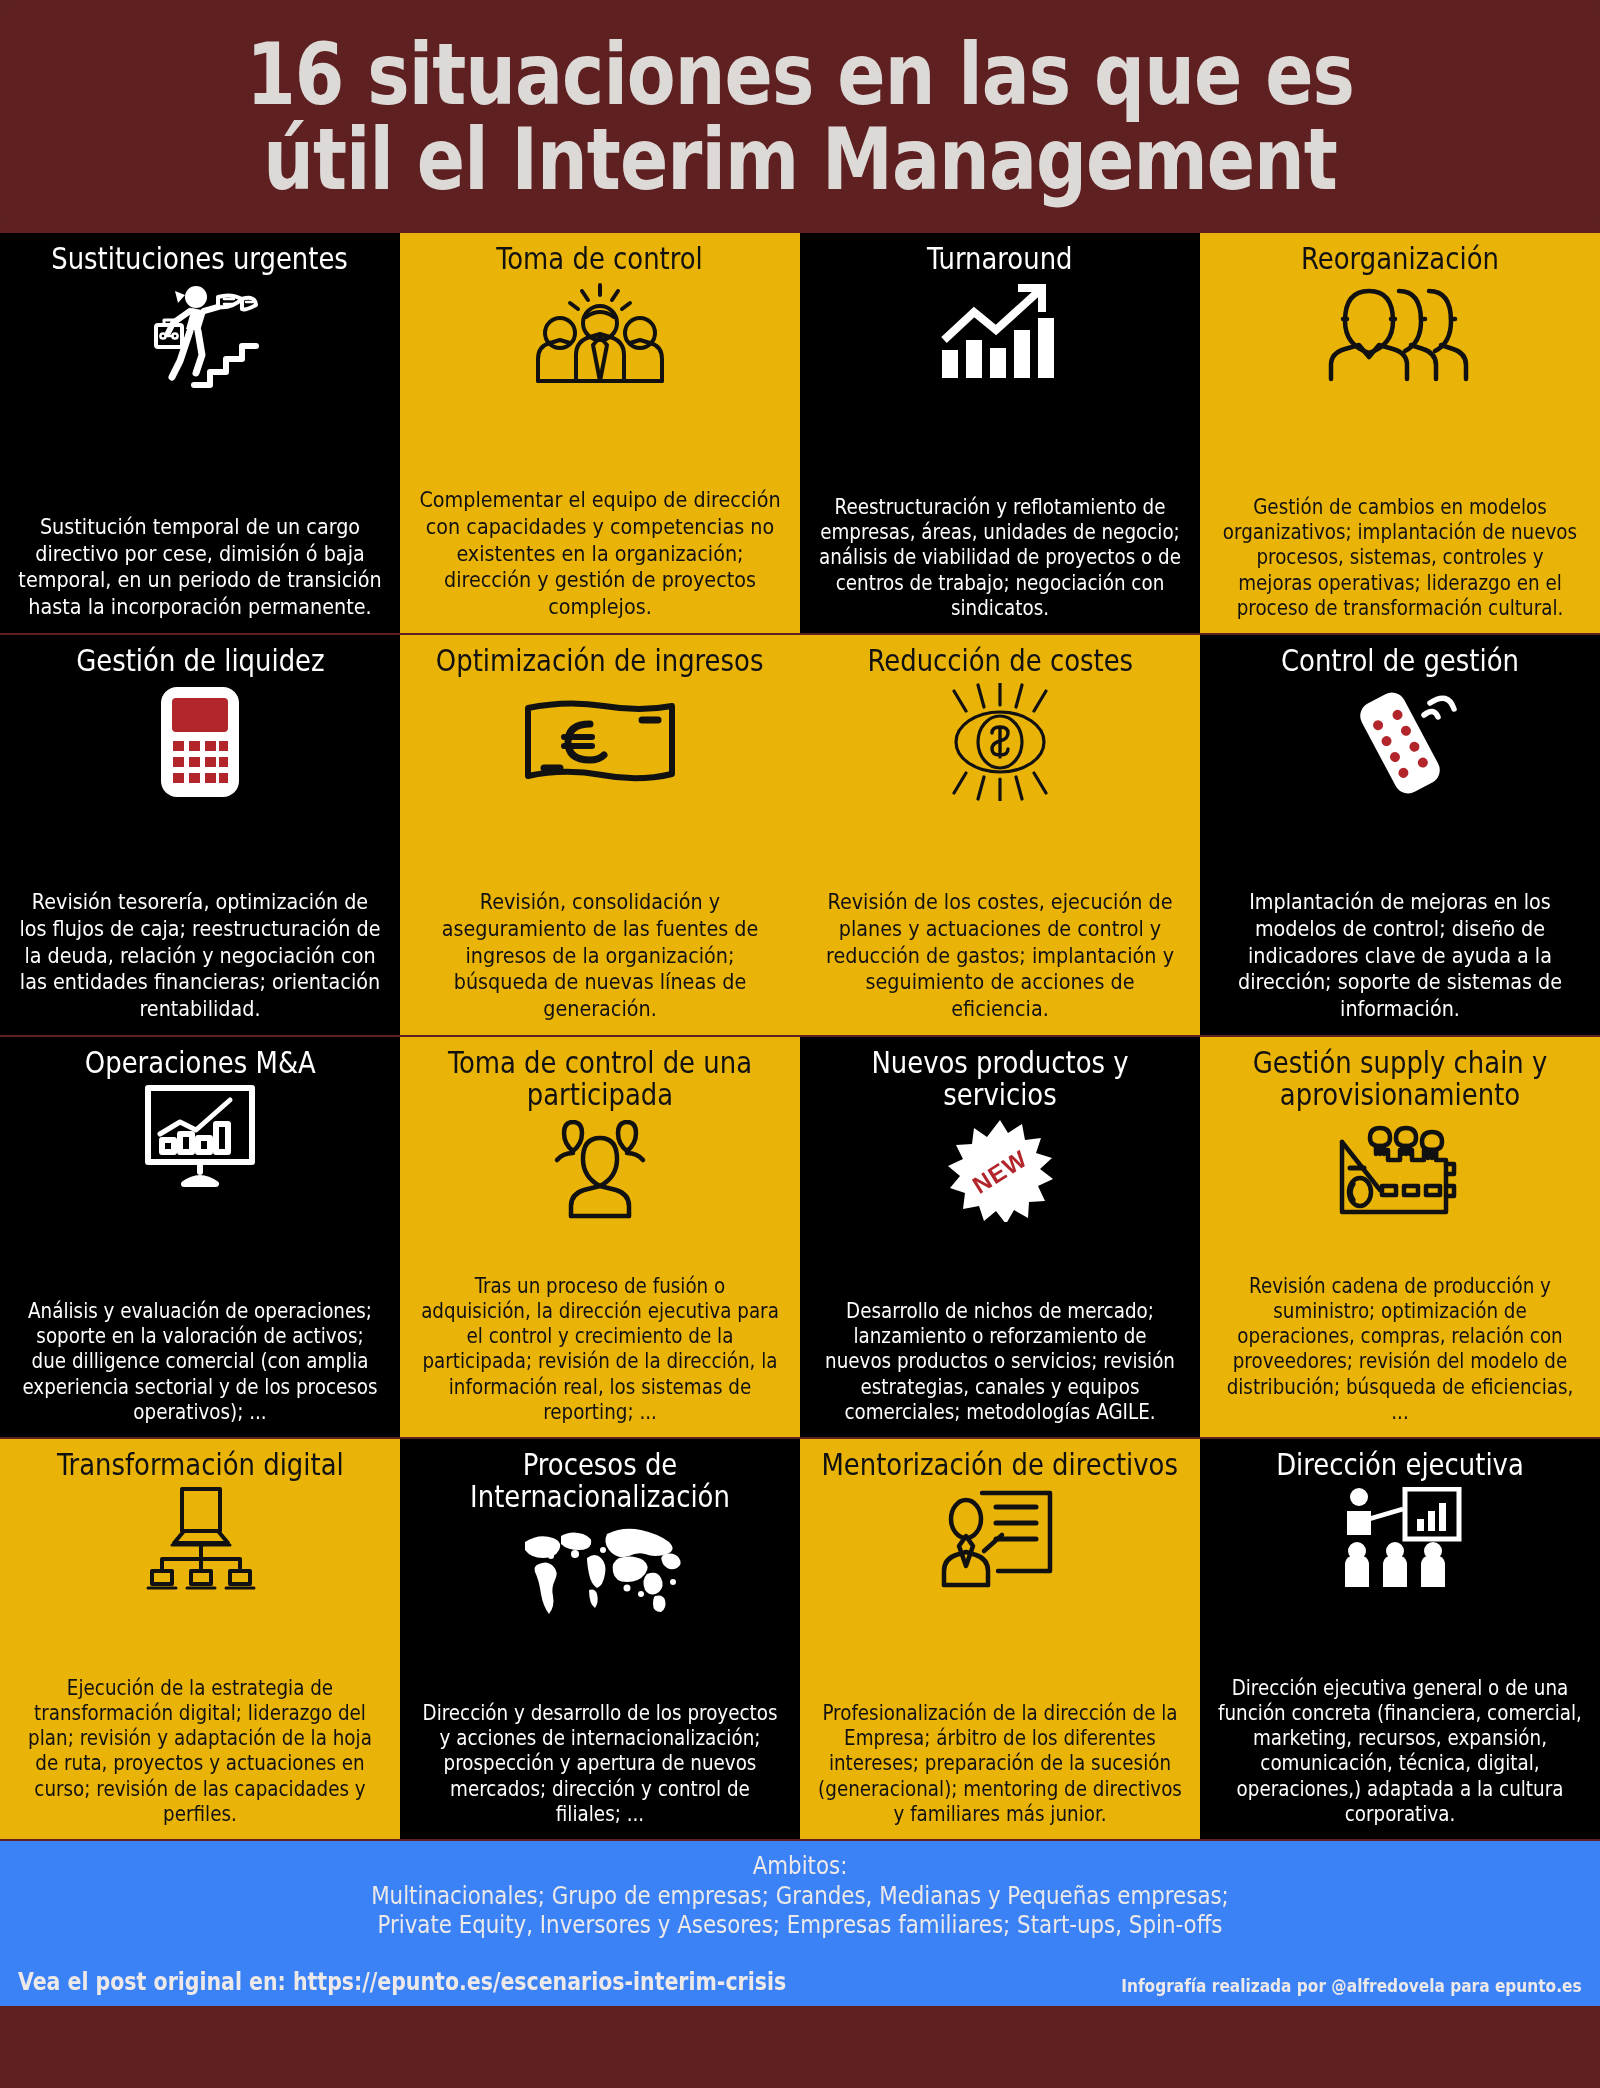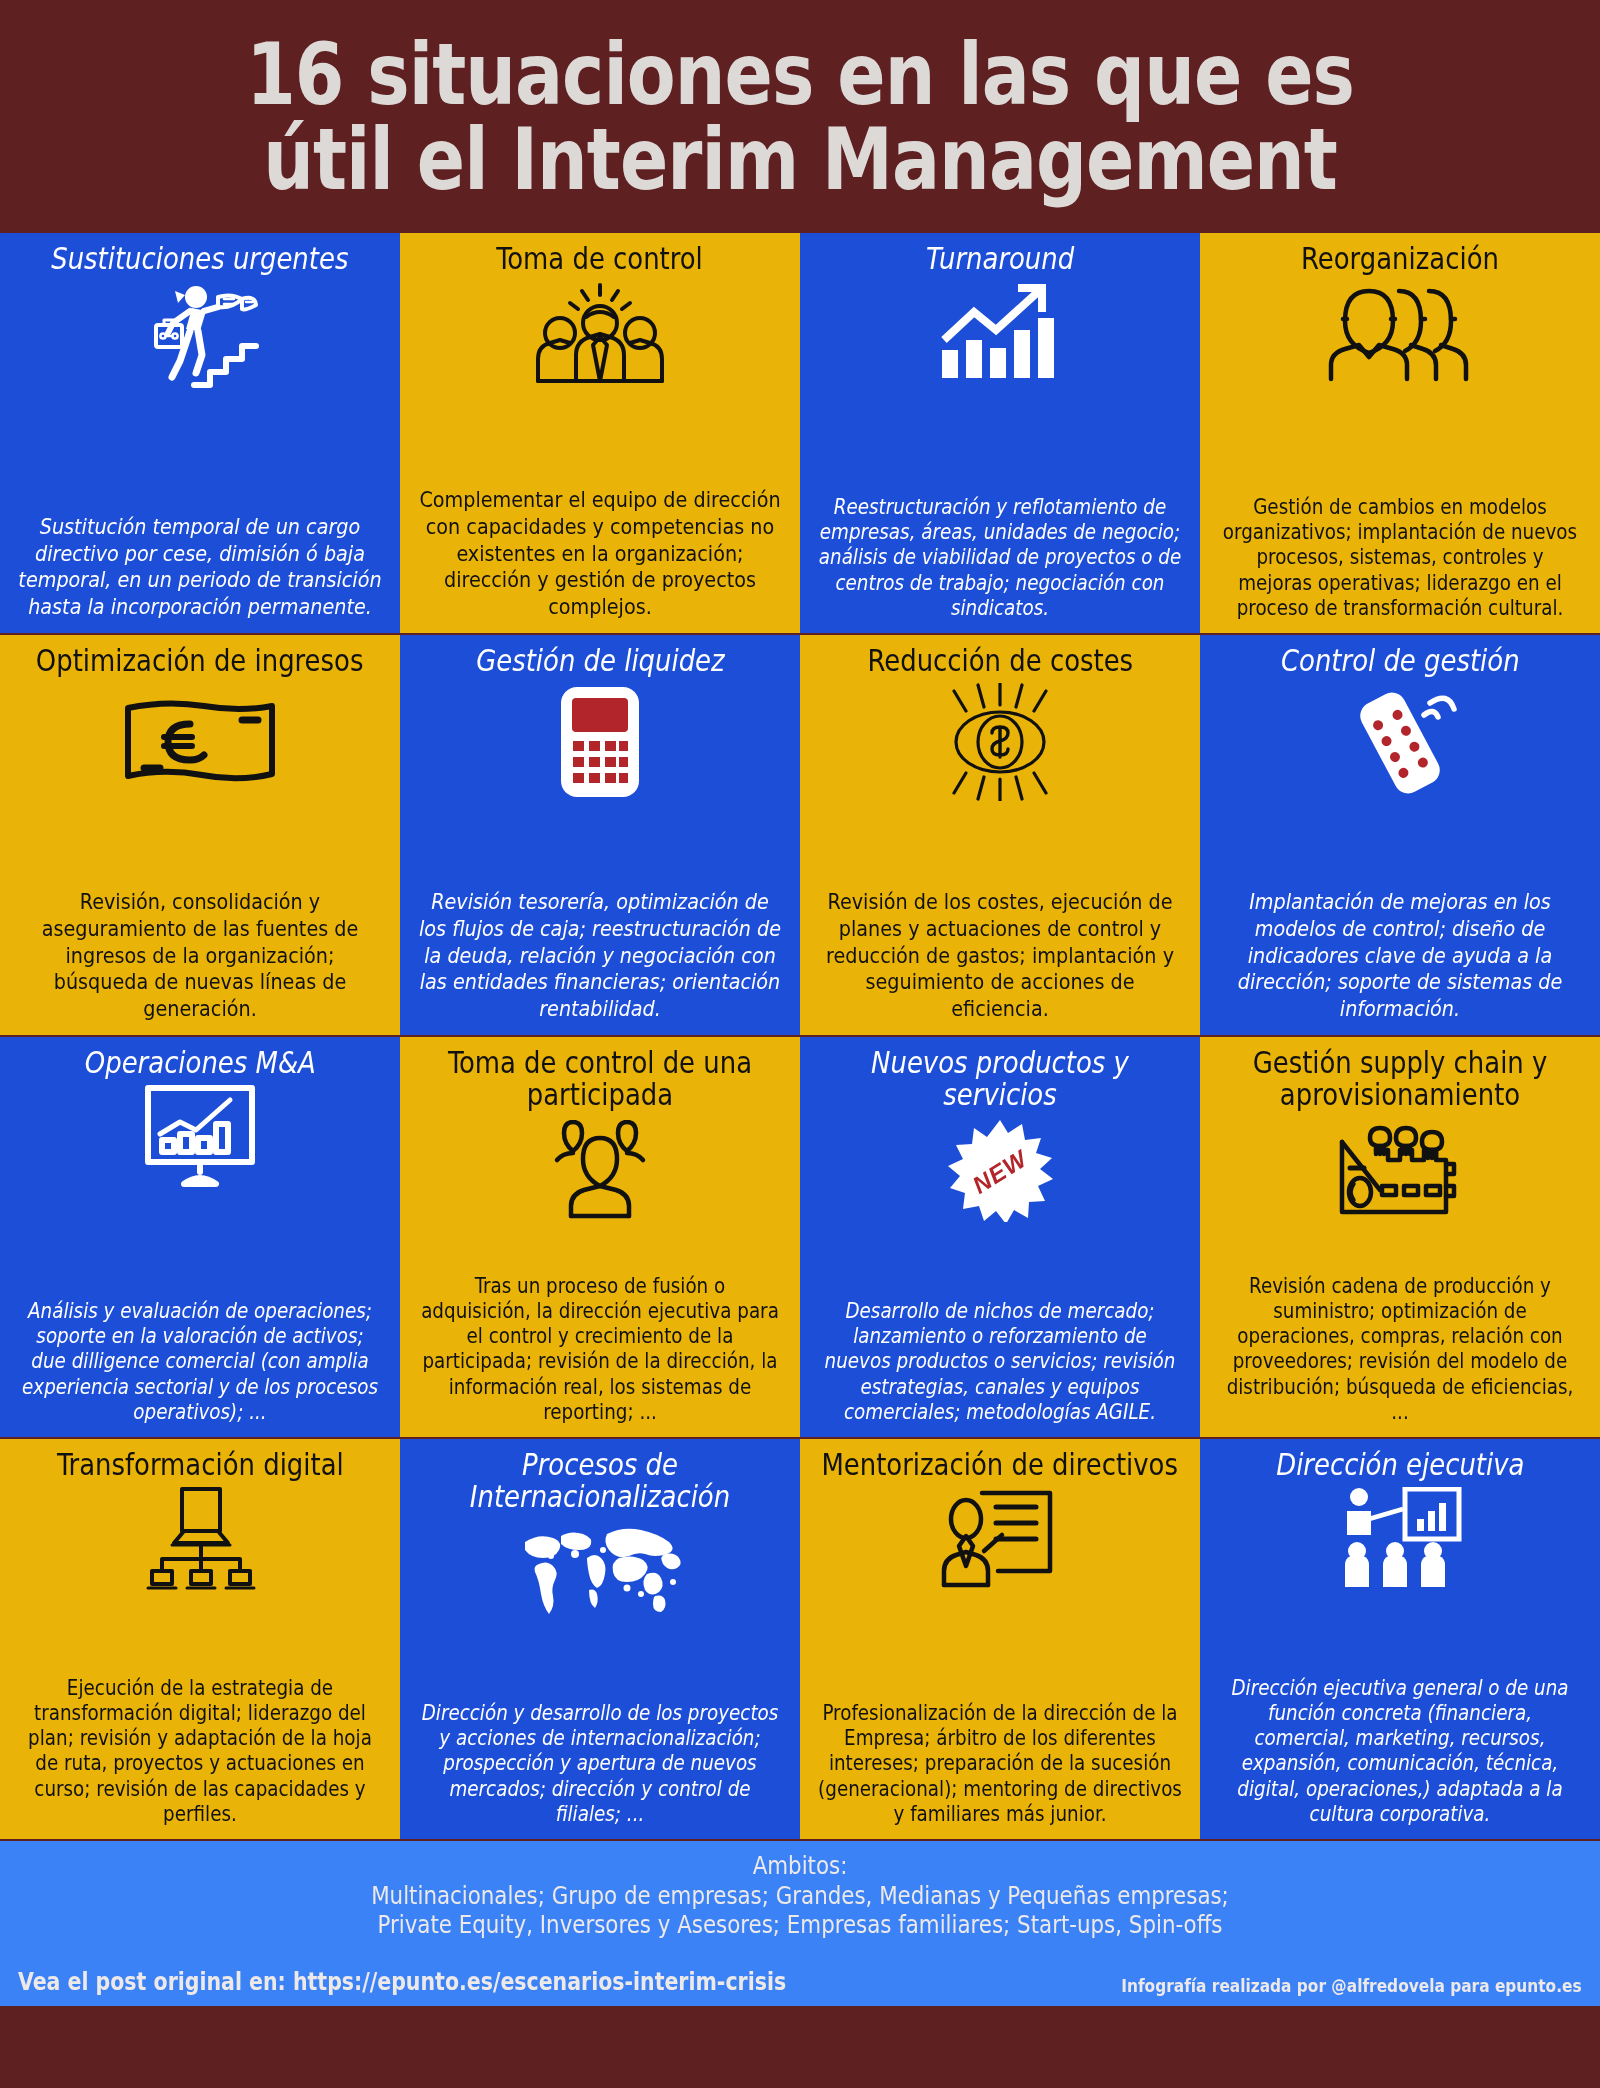--- a/index.html
+++ b/index.html
@@ -41,21 +41,21 @@
     width:1600px;
   }
   .cell{
     position:relative;
     box-sizing:border-box;
     padding:10px 12px 8px 12px;
     display:flex;flex-direction:column;align-items:center;
     border-bottom:2px solid #5E2021;
     overflow:hidden;
   }
-  .cell.red{background:#1d4ed8;color:#FFFFFF;font-style:italic;}
+  .cell.red{background:#000000;color:#FFFFFF;}
   .cell.light{background:#eab308;color:#111111;}
 
   .c-title{
     font-size:30px;
     line-height:1.08;
     text-align:center;
     font-family:"DejaVu Sans Condensed","Liberation Sans Narrow","Liberation Sans",sans-serif;
     font-weight:normal;
     letter-spacing:0px;
     margin:0 0 2px 0;
@@ -206,35 +206,20 @@
           <path d="M86 66 l12 4 q13 4 13 16 v14"></path>
           <path d="M104 12 q22 0 22 30 q0 22 -16 30"></path>
           <path d="M126 40 h4"></path>
           <path d="M116 66 l12 4 q13 4 13 16 v14"></path>
         </svg>
       </div>
       <div class="c-spacer"></div>
       <div class="c-desc">Gestión de cambios en modelos organizativos; implantación de nuevos procesos, sistemas, controles y mejoras operativas; liderazgo en el proceso de transformación cultural.</div>
     </div>
 
-    <div class="cell light">
-      <div class="c-title">Optimización de ingresos</div>
-      <div class="c-icon">
-        <svg width="160" height="96" viewBox="0 0 160 96" fill="none" stroke="#111" stroke-width="6" stroke-linecap="round" stroke-linejoin="round">
-          <path d="M8 14 q38 -8 76 -2 q36 6 68 0 v68 q-34 8 -70 1 q-38 -7 -74 1 z"></path>
-          <path d="M70 30 q-22 0 -22 18 q0 18 22 18 q9 0 14 -5" stroke-width="7"></path>
-          <path d="M44 43 h28 M44 52 h28" stroke-width="6"></path>
-          <path d="M122 26 h16" stroke-width="7"></path>
-          <path d="M24 74 h16" stroke-width="7"></path>
-        </svg>
-      </div>
-      <div class="c-spacer"></div>
-      <div class="c-desc">Revisión, consolidación y aseguramiento de las fuentes de ingresos de la organización; búsqueda de nuevas líneas de generación.</div>
-    </div>
-
     <div class="cell red">
       <div class="c-title">Gestión de liquidez</div>
       <div class="c-icon">
         <svg width="90" height="118" viewBox="0 0 90 118" fill="none">
           <rect x="6" y="4" width="78" height="110" rx="16" fill="#fff"></rect>
           <rect x="17" y="15" width="56" height="34" rx="4" fill="#B2262B"></rect>
           <g fill="#B2262B">
             <rect x="18" y="58" width="11" height="10"></rect>
               <rect x="34" y="58" width="11" height="10"></rect>
             <rect x="50" y="58" width="11" height="10"></rect>
@@ -245,20 +230,35 @@
               <rect x="64" y="74" width="9" height="10"></rect>
             <rect x="18" y="90" width="11" height="10"></rect>
               <rect x="34" y="90" width="11" height="10"></rect>
             <rect x="50" y="90" width="11" height="10"></rect>
               <rect x="64" y="90" width="9" height="10"></rect>
           </g>
         </svg>
       </div>
       <div class="c-spacer"></div>
       <div class="c-desc">Revisión tesorería, optimización de los flujos de caja; reestructuración de la deuda, relación y negociación con las entidades financieras; orientación rentabilidad.</div>
+    </div>
+
+    <div class="cell light">
+      <div class="c-title">Optimización de ingresos</div>
+      <div class="c-icon">
+        <svg width="160" height="96" viewBox="0 0 160 96" fill="none" stroke="#111" stroke-width="6" stroke-linecap="round" stroke-linejoin="round">
+          <path d="M8 14 q38 -8 76 -2 q36 6 68 0 v68 q-34 8 -70 1 q-38 -7 -74 1 z"></path>
+          <path d="M70 30 q-22 0 -22 18 q0 18 22 18 q9 0 14 -5" stroke-width="7"></path>
+          <path d="M44 43 h28 M44 52 h28" stroke-width="6"></path>
+          <path d="M122 26 h16" stroke-width="7"></path>
+          <path d="M24 74 h16" stroke-width="7"></path>
+        </svg>
+      </div>
+      <div class="c-spacer"></div>
+      <div class="c-desc">Revisión, consolidación y aseguramiento de las fuentes de ingresos de la organización; búsqueda de nuevas líneas de generación.</div>
     </div>
 
     <div class="cell light">
       <div class="c-title">Reducción de costes</div>
       <div class="c-icon">
         <svg width="140" height="118" viewBox="0 0 140 118" fill="none" stroke="#111" stroke-width="3.2" stroke-linecap="round">
           <path d="M24 8 L36 28 M48 2 L54 24 M70 0 L70 22 M92 2 L86 24 M116 8 L104 28"></path>
           <path d="M24 110 L36 90 M48 116 L54 94 M70 118 L70 96 M92 116 L86 94 M116 110 L104 90"></path>
           <ellipse cx="70" cy="59" rx="44" ry="30"></ellipse>
           <ellipse cx="70" cy="59" rx="22" ry="26"></ellipse>

